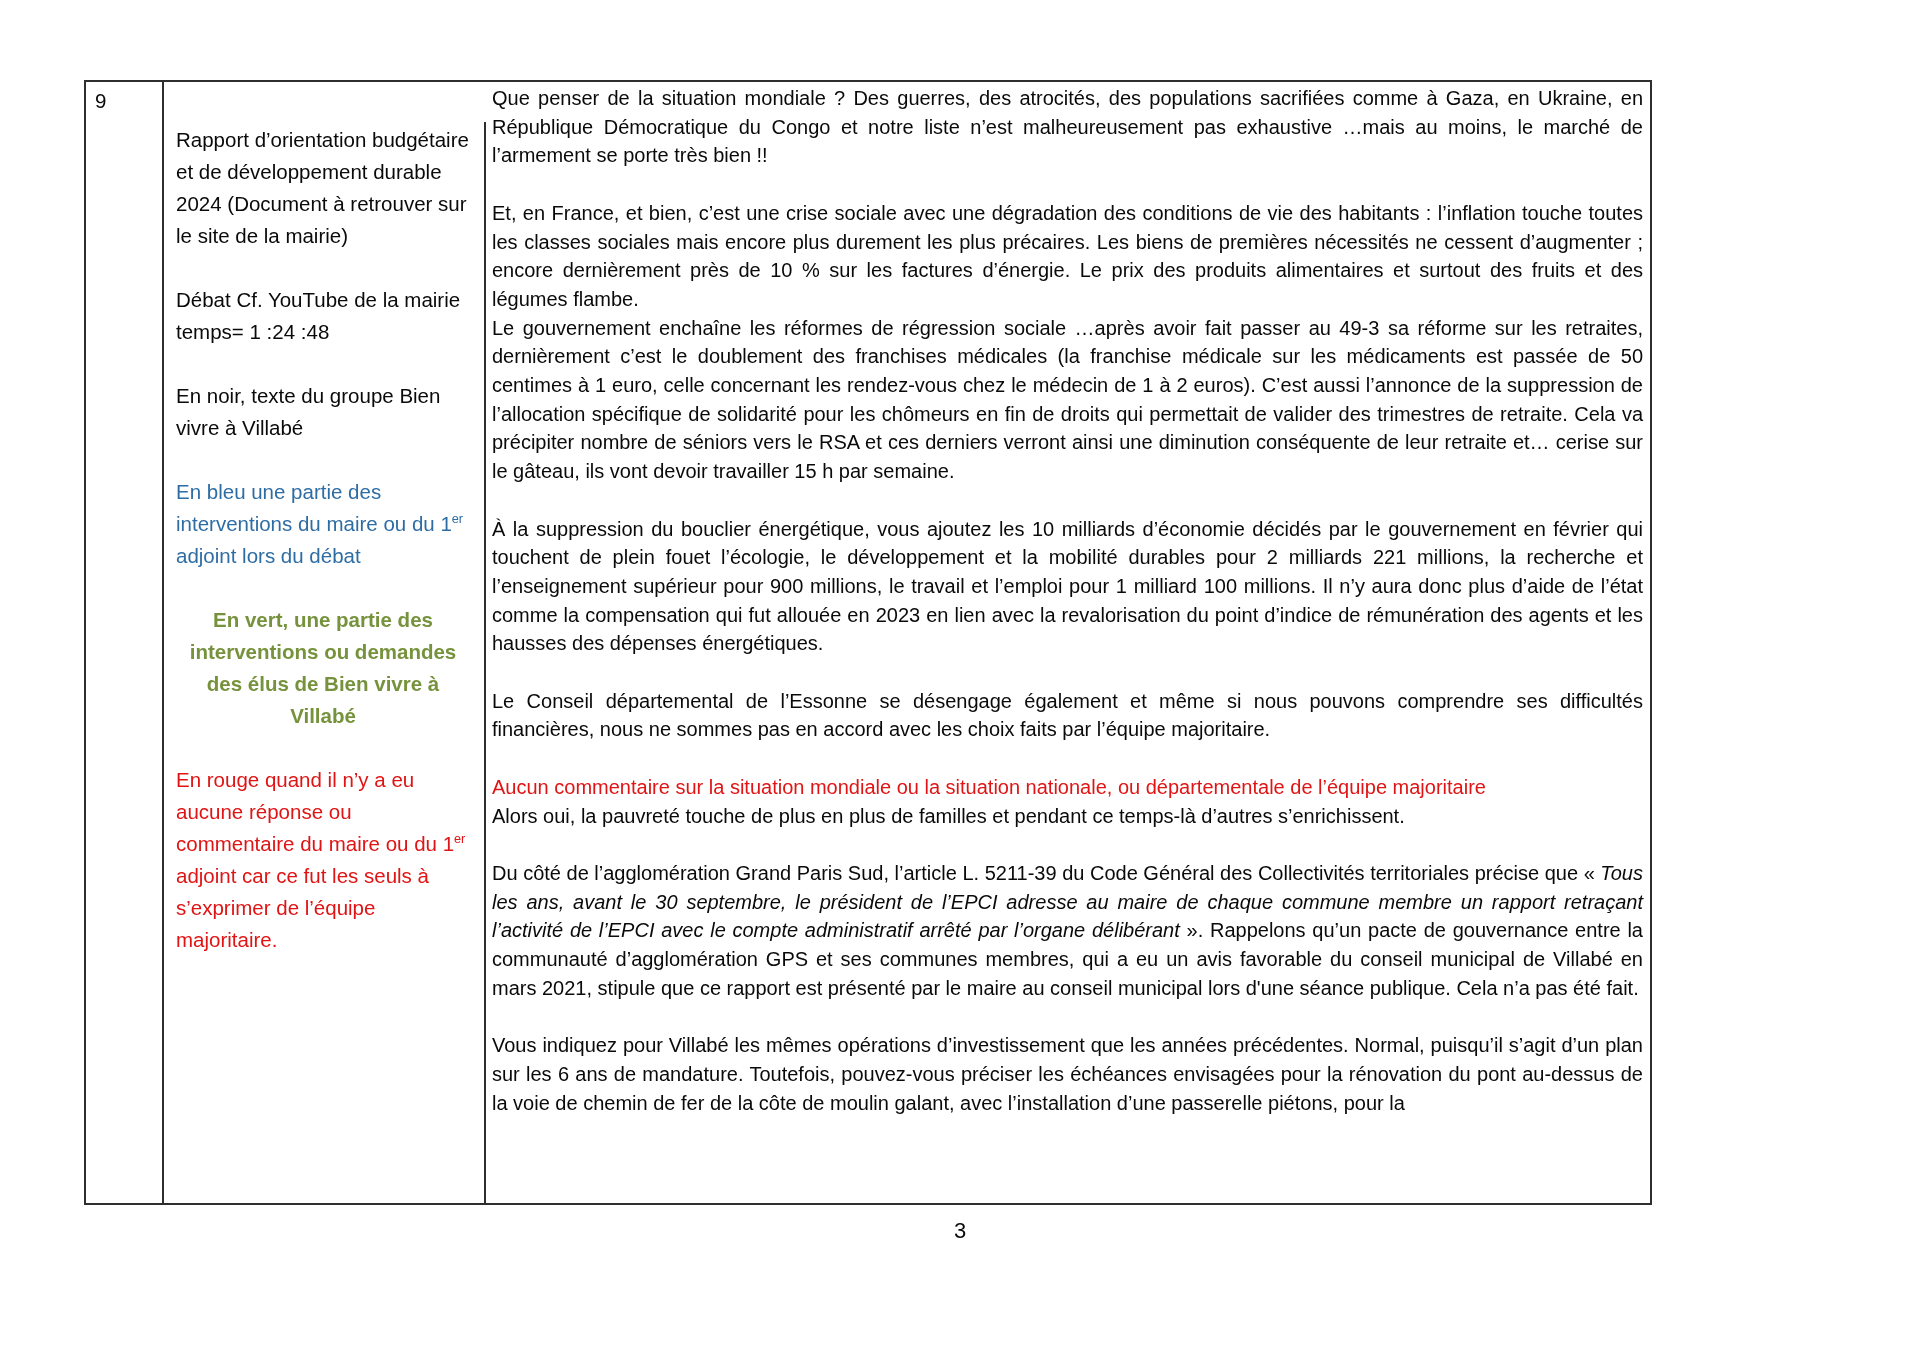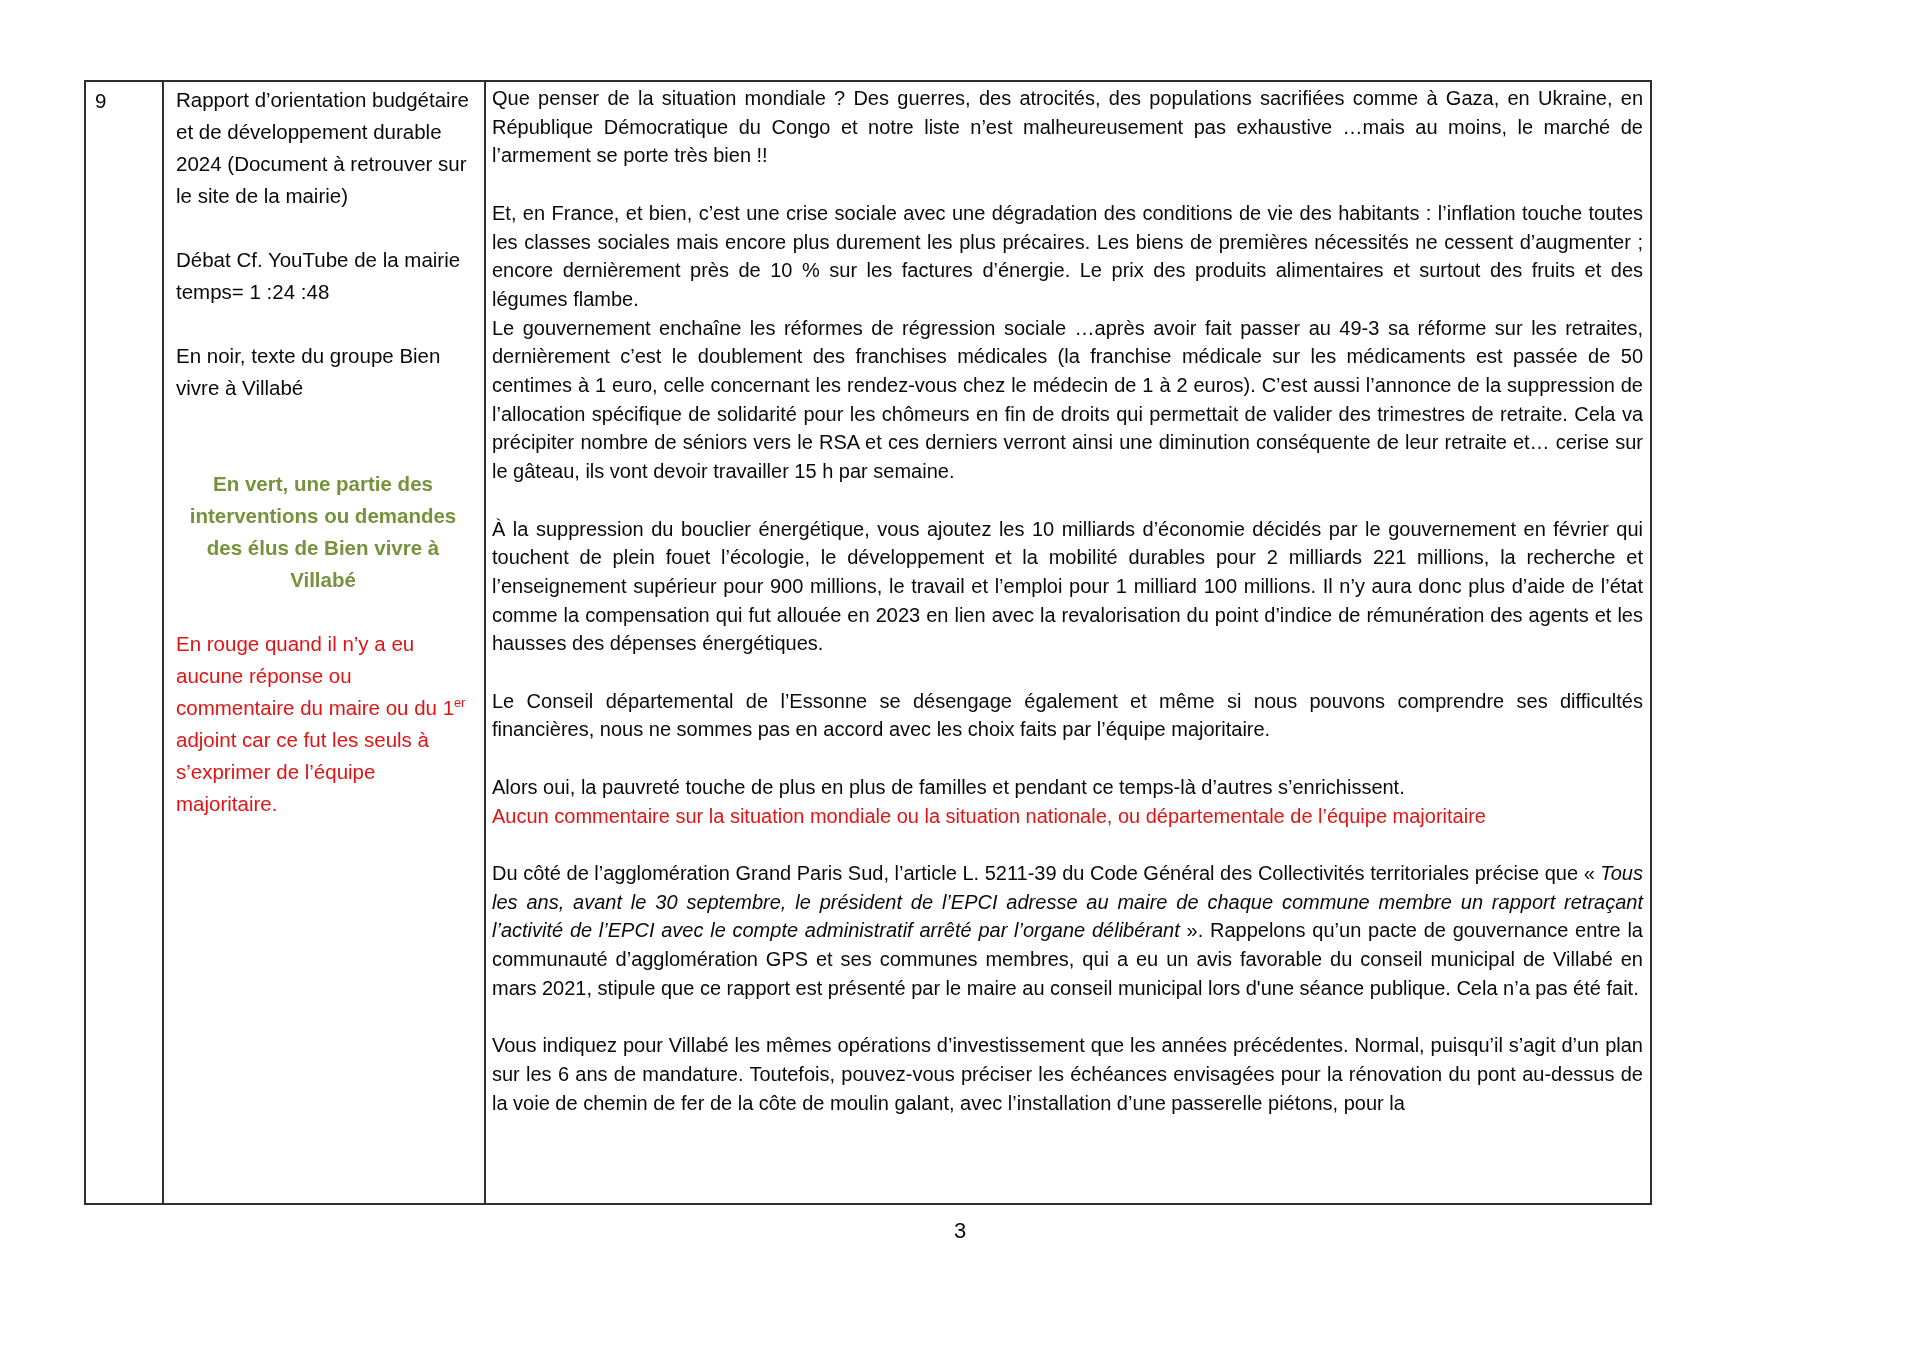--- a/index.html
+++ b/index.html
@@ -24,21 +24,21 @@
   .num-cell {
     width: 78px;
     border-right: 2px solid #2e2e2e;
     padding: 4px 6px 0 9px;
     font-size: 20.5px; line-height: 30px;
   }
   .meta-cell {
     width: 322px;
     border-right: 2px solid #2e2e2e;
     padding: 2px 14px 12px 12px;
-    font-size: 20.5px; line-height: 32px;
+    font-size: 20.5px; line-height: 32px; margin-top: 40px;
   }
   .content-cell {
     flex: 1;
     padding: 2px 7px 0 6px;
     font-size: 20px; line-height: 28.7px; border-radius: 26px;
   }
   .content-cell p.para { text-align: justify; }
   p { margin: 0; }
   p.spacer { visibility: hidden; }
   .bold { font-weight: bold; }
@@ -67,37 +67,38 @@
     <div class="cell num-cell">
       <span>9</span>
     </div>
     <div class="cell meta-cell" id="meta-cell">
         <p class="para c-black"><span>Rapport d’orientation budgétaire et de développement durable 2024 (Document à retrouver sur le site de la mairie)</span></p>
         <p class="spacer">&nbsp;</p>
         <p class="para c-black"><span>Débat Cf. YouTube de la mairie temps= 1 :24 :48</span></p>
         <p class="spacer">&nbsp;</p>
         <p class="para c-black"><span>En noir, texte du groupe Bien vivre à Villabé</span></p>
         <p class="spacer">&nbsp;</p>
+        <p class="para c-blue"><span>En bleu une partie des interventions du maire ou du 1</span><sup>er</sup><span> adjoint lors du débat</span></p>
         <p class="spacer">&nbsp;</p>
         <p class="para c-green bold"><span>En vert, une partie des interventions ou demandes des élus de Bien vivre à Villabé</span></p>
         <p class="spacer">&nbsp;</p>
         <p class="para c-red"><span>En rouge quand il n’y a eu aucune réponse ou commentaire du maire ou du 1</span><sup>er</sup><span> adjoint car ce fut les seuls à s’exprimer de l’équipe majoritaire.</span></p>
       </div>
     <div class="cell content-cell" id="content-cell">
         <p class="para c-black"><span>Que penser de la situation mondiale ? Des guerres, des atrocités, des populations sacrifiées comme à Gaza, en Ukraine, en République Démocratique du Congo et notre liste n’est malheureusement pas exhaustive …mais au moins, le marché de l’armement se porte très bien !!</span></p>
         <p class="spacer">&nbsp;</p>
         <p class="para c-black"><span>Et, en France, et bien, c’est une crise sociale avec une dégradation des conditions de vie des habitants : l’inflation touche toutes les classes sociales mais encore plus durement les plus précaires. Les biens de premières nécessités ne cessent d’augmenter ; encore dernièrement près de 10 % sur les factures d’énergie. Le prix des produits alimentaires et surtout des fruits et des légumes flambe.</span></p>
         <p class="para c-black"><span>Le gouvernement enchaîne les réformes de régression sociale …après avoir fait passer au 49-3 sa réforme sur les retraites, dernièrement c’est le doublement des franchises médicales (la franchise médicale sur les médicaments est passée de 50 centimes à 1 euro, celle concernant les rendez-vous chez le médecin de 1 à 2 euros). C’est aussi l’annonce de la suppression de l’allocation spécifique de solidarité pour les chômeurs en fin de droits qui permettait de valider des trimestres de retraite. Cela va précipiter nombre de séniors vers le RSA et ces derniers verront ainsi une diminution conséquente de leur retraite et… cerise sur le gâteau, ils vont devoir travailler 15 h par semaine.</span></p>
         <p class="spacer">&nbsp;</p>
         <p class="para c-black"><span>À la suppression du bouclier énergétique, vous ajoutez les 10 milliards d’économie décidés par le gouvernement en février qui touchent de plein fouet l’écologie, le développement et la mobilité durables pour 2 milliards 221 millions, la recherche et l’enseignement supérieur pour 900 millions, le travail et l’emploi pour 1 milliard 100 millions. Il n’y aura donc plus d’aide de l’état comme la compensation qui fut allouée en 2023 en lien avec la revalorisation du point d’indice de rémunération des agents et les hausses des dépenses énergétiques.</span></p>
         <p class="spacer">&nbsp;</p>
         <p class="para c-black"><span>Le Conseil départemental de l’Essonne se désengage également et même si nous pouvons comprendre ses difficultés financières, nous ne sommes pas en accord avec les choix faits par l’équipe majoritaire.</span></p>
         <p class="spacer">&nbsp;</p>
+        <p class="para c-red"><span>Aucun commentaire sur la situation mondiale ou la situation nationale, ou départementale de l’équipe majoritaire</span></p>
         <p class="para c-black"><span>Alors oui, la pauvreté touche de plus en plus de familles et pendant ce temps-là d’autres s’enrichissent.</span></p>
-        <p class="para c-red"><span>Aucun commentaire sur la situation mondiale ou la situation nationale, ou départementale de l’équipe majoritaire</span></p>
         <p class="spacer">&nbsp;</p>
         <p class="para c-black"><span>Du côté de l’agglomération Grand Paris Sud, l’article L. 5211-39 du Code Général des Collectivités territoriales précise que « </span><em>Tous les ans, avant le 30 septembre, le président de l’EPCI adresse au maire de chaque commune membre un rapport retraçant l’activité de l’EPCI avec le compte administratif arrêté par l’organe délibérant</em><span> ». Rappelons qu’un pacte de gouvernance entre la communauté d’agglomération GPS et ses communes membres, qui a eu un avis favorable du conseil municipal de Villabé en mars 2021, stipule que ce rapport est présenté par le maire au conseil municipal lors d'une séance publique. Cela n’a pas été fait.</span></p>
         <p class="spacer">&nbsp;</p>
         <p class="para c-black"><span>Vous indiquez pour Villabé les mêmes opérations d’investissement que les années précédentes. Normal, puisqu’il s’agit d’un plan sur les 6 ans de mandature. Toutefois, pouvez-vous préciser les échéances envisagées pour la rénovation du pont au-dessus de la voie de chemin de fer de la côte de moulin galant, avec l’installation d’une passerelle piétons, pour la</span></p>
       </div>
   </div>
   <div class="page-number">3</div>
 </div>
 
 </body></html>

